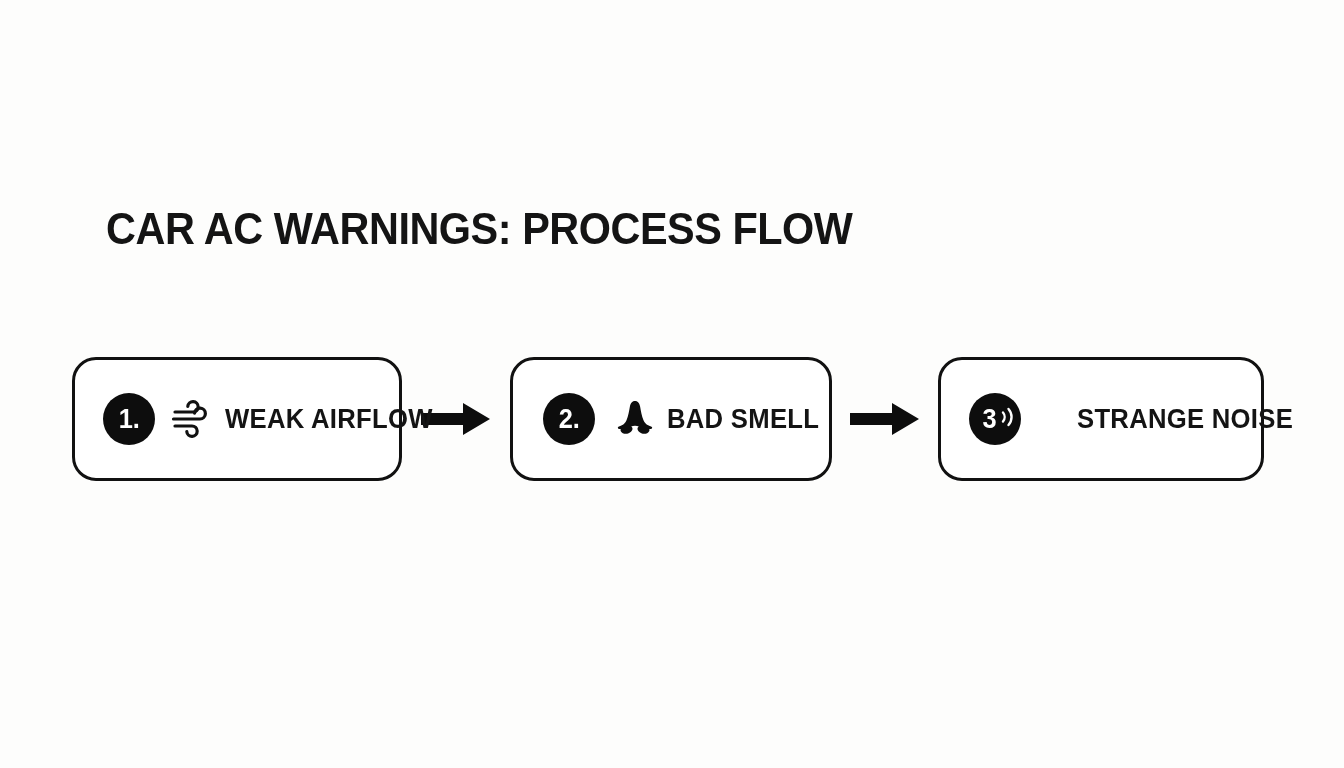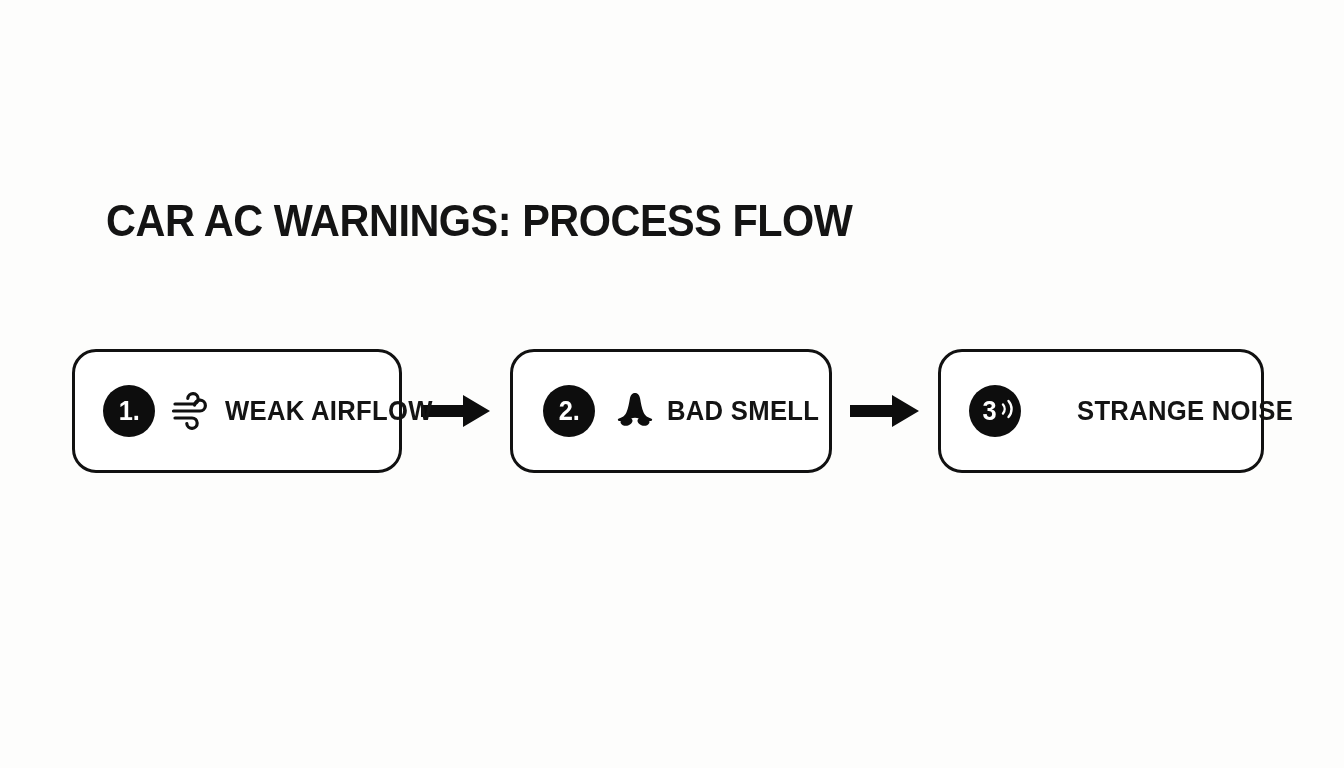--- a/index.html
+++ b/index.html
@@ -9,21 +9,21 @@
   body {
     width: 1344px;
     height: 768px;
     background: #fdfdfc;
     font-family: "Liberation Sans", sans-serif;
     overflow: hidden;
     position: relative;
   }
   #canvas {
     position: absolute;
-    left: 0; top: 8px;
+    left: 0; top: 16px;
     width: 1344px;
     height: 544px;
   }
 
   
   #page-title {
     position: absolute;
     left: 106px;
     top: 189px;
     font-family: "Liberation Sans Narrow", "Liberation Sans", sans-serif;

